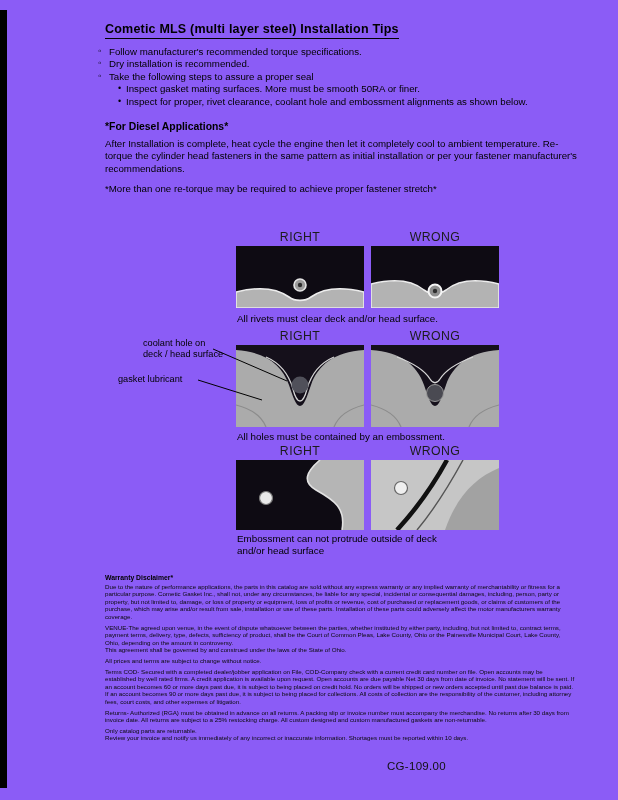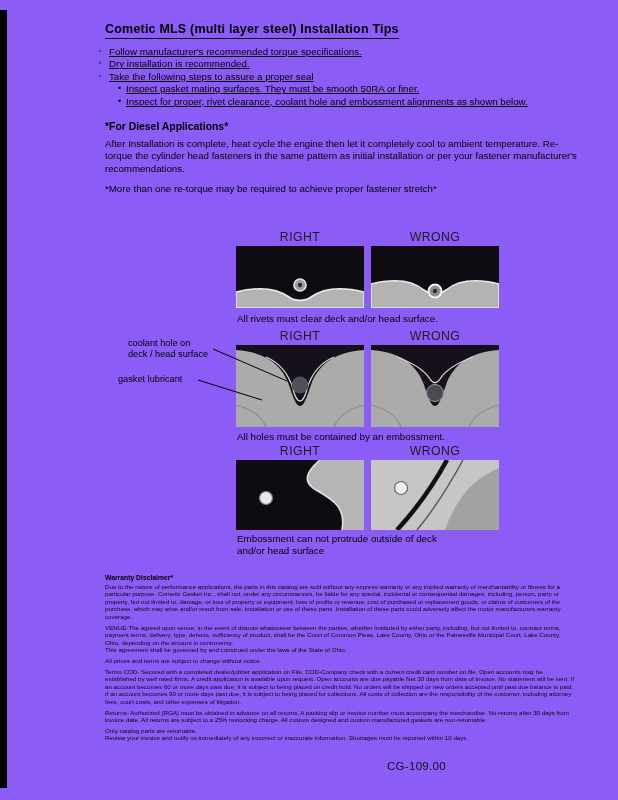--- a/index.html
+++ b/index.html
@@ -14,21 +14,21 @@
   .left-bar { position:absolute; left:0; top:10px; width:7px; height:778px; background:#000; }
 
   
   .content { position:absolute; left:105px; top:19px; width:475px; }
   .title {
     display:inline-block;
     font-size:12.5px; font-weight:bold; letter-spacing:0.2px;
     border-bottom:1.5px solid #000; padding-bottom:2px;
   }
   .blist { list-style:none; margin-top:7px; font-size:9.7px; line-height:1.28; }
-  .blist li { position:relative;text-decoration:underline; }
+  .blist li { position:relative; }
   .b1 { padding-left:4px; }
   .b1::before { content:"◦"; position:absolute; left:-7px; top:-1px; font-size:10px; }
   .b2 { padding-left:21px; }
   .b2::before { content:"•"; position:absolute; left:13px; top:0; font-size:9px; }
 
   .diesel-h { margin-top:13px; font-size:10.4px; font-weight:bold; }
   .para { margin-top:6px; font-size:9.7px; line-height:1.27; }
   .note { margin-top:8px; }
 
   
@@ -39,21 +39,21 @@
   .r1-lbl { top:2px; }  .r2-lbl { top:101px; } .r3-lbl { top:216px; }
   .panel { position:absolute; width:128px; display:block; }
   .panel svg { display:block; }
   .r1-pnl { top:18px; height:62px; }
   .r2-pnl { top:117px; height:82px; }
   .r3-pnl { top:232px; height:70px; }
   .cap { position:absolute; left:237px; font-size:9.8px; line-height:1.2; white-space:pre-line; }
   .cap-1 { top:85px; } .cap-2 { top:203px; } .cap-3 { top:305px; }
 
   .annotation { position:absolute; font-size:9.2px; line-height:1.18; white-space:pre-line; color:#000; }
-  .ann-coolant { left:128px; top:110px; }
+  .ann-coolant { left:143px; top:110px; }
   .ann-emboss  { left:118px; top:146px; }
   .leader-lines { position:absolute; left:110px; top:108px; width:200px; height:80px; pointer-events:none; }
 
   
   .disclaimer { position:absolute; left:105px; top:574px; width:470px; }
   .disc-h { font-size:6.8px; font-weight:bold; margin-bottom:2px; }
   .disc-p { font-size:6.2px; line-height:1.2; margin-bottom:3.5px; white-space:pre-line; color:#0a0a0a; }
 
   .footer-code { position:absolute; left:387px; top:760px; font-size:11.5px; letter-spacing:0.3px; color:#111; }
 </style>
@@ -63,21 +63,21 @@
 <div class="page">
 
   <div class="left-bar"></div>
 
   <div class="content">
     <h1 class="title">Cometic MLS (multi layer steel) Installation Tips</h1>
     <ul class="blist">
       <li class="b1">Follow manufacturer's recommended torque specifications.</li>
       <li class="b1">Dry installation is recommended.</li>
       <li class="b1">Take the following steps to assure a proper seal</li>
-      <li class="b2">Inspect gasket mating surfaces.  They must be smooth 50RA or finer.</li>
+      <li class="b2">Inspect gasket mating surfaces.  More must be smooth 50RA or finer.</li>
       <li class="b2">Inspect for proper, rivet clearance, coolant hole and embossment alignments as shown below.</li>
     </ul>
     <h2 class="diesel-h">*For Diesel Applications*</h2>
     <p class="para">After Installation is complete, heat cycle the engine then let it completely cool to ambient temperature. Re-torque the cylinder head fasteners in the same pattern as initial installation or per your fastener manufacturer's recommendations.</p>
     <p class="para note">*More than one re-torque may be required to achieve proper fastener stretch*</p>
   </div>
 
   <div class="diagram-area">
 
     <div class="dlabel col-l r1-lbl">RIGHT</div>

